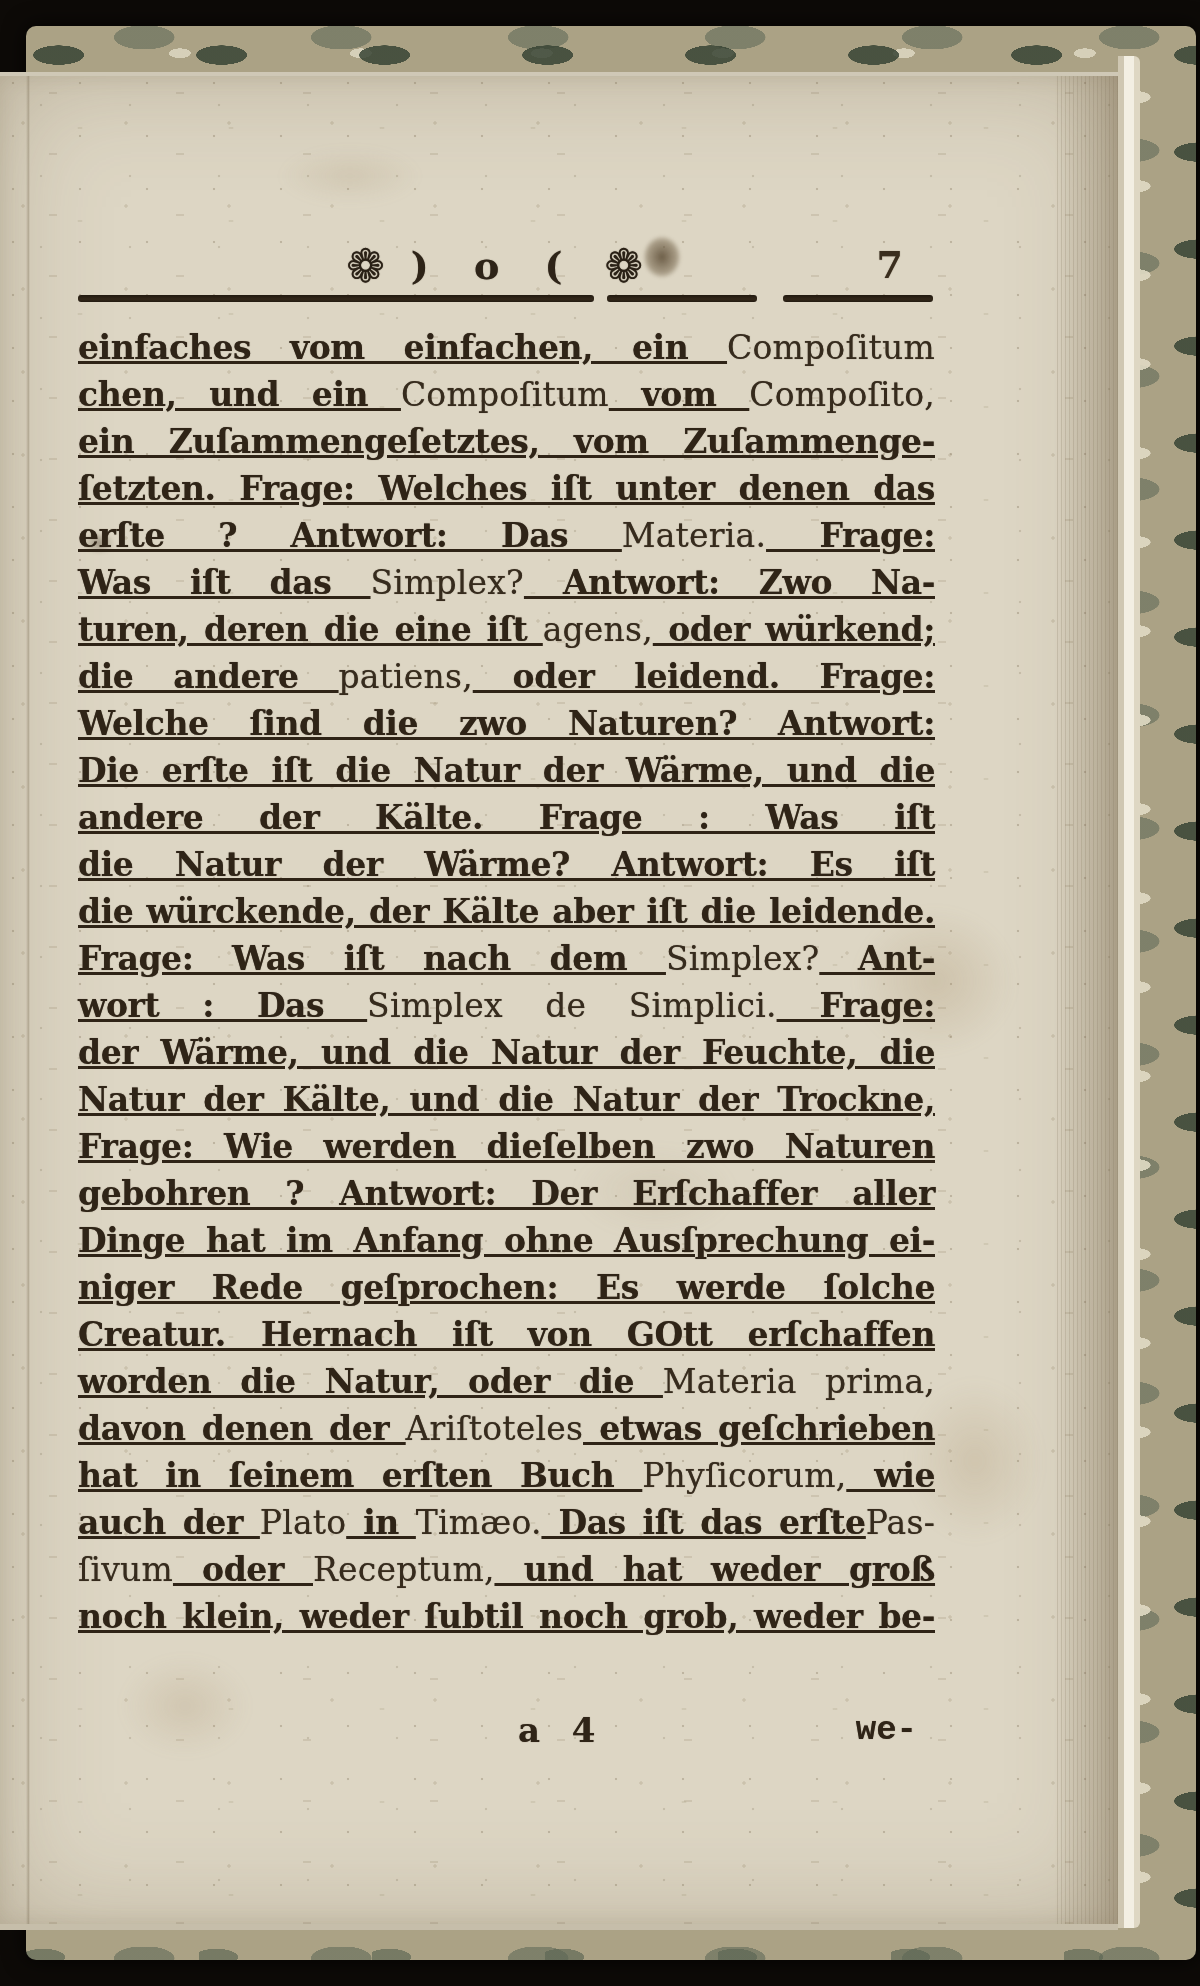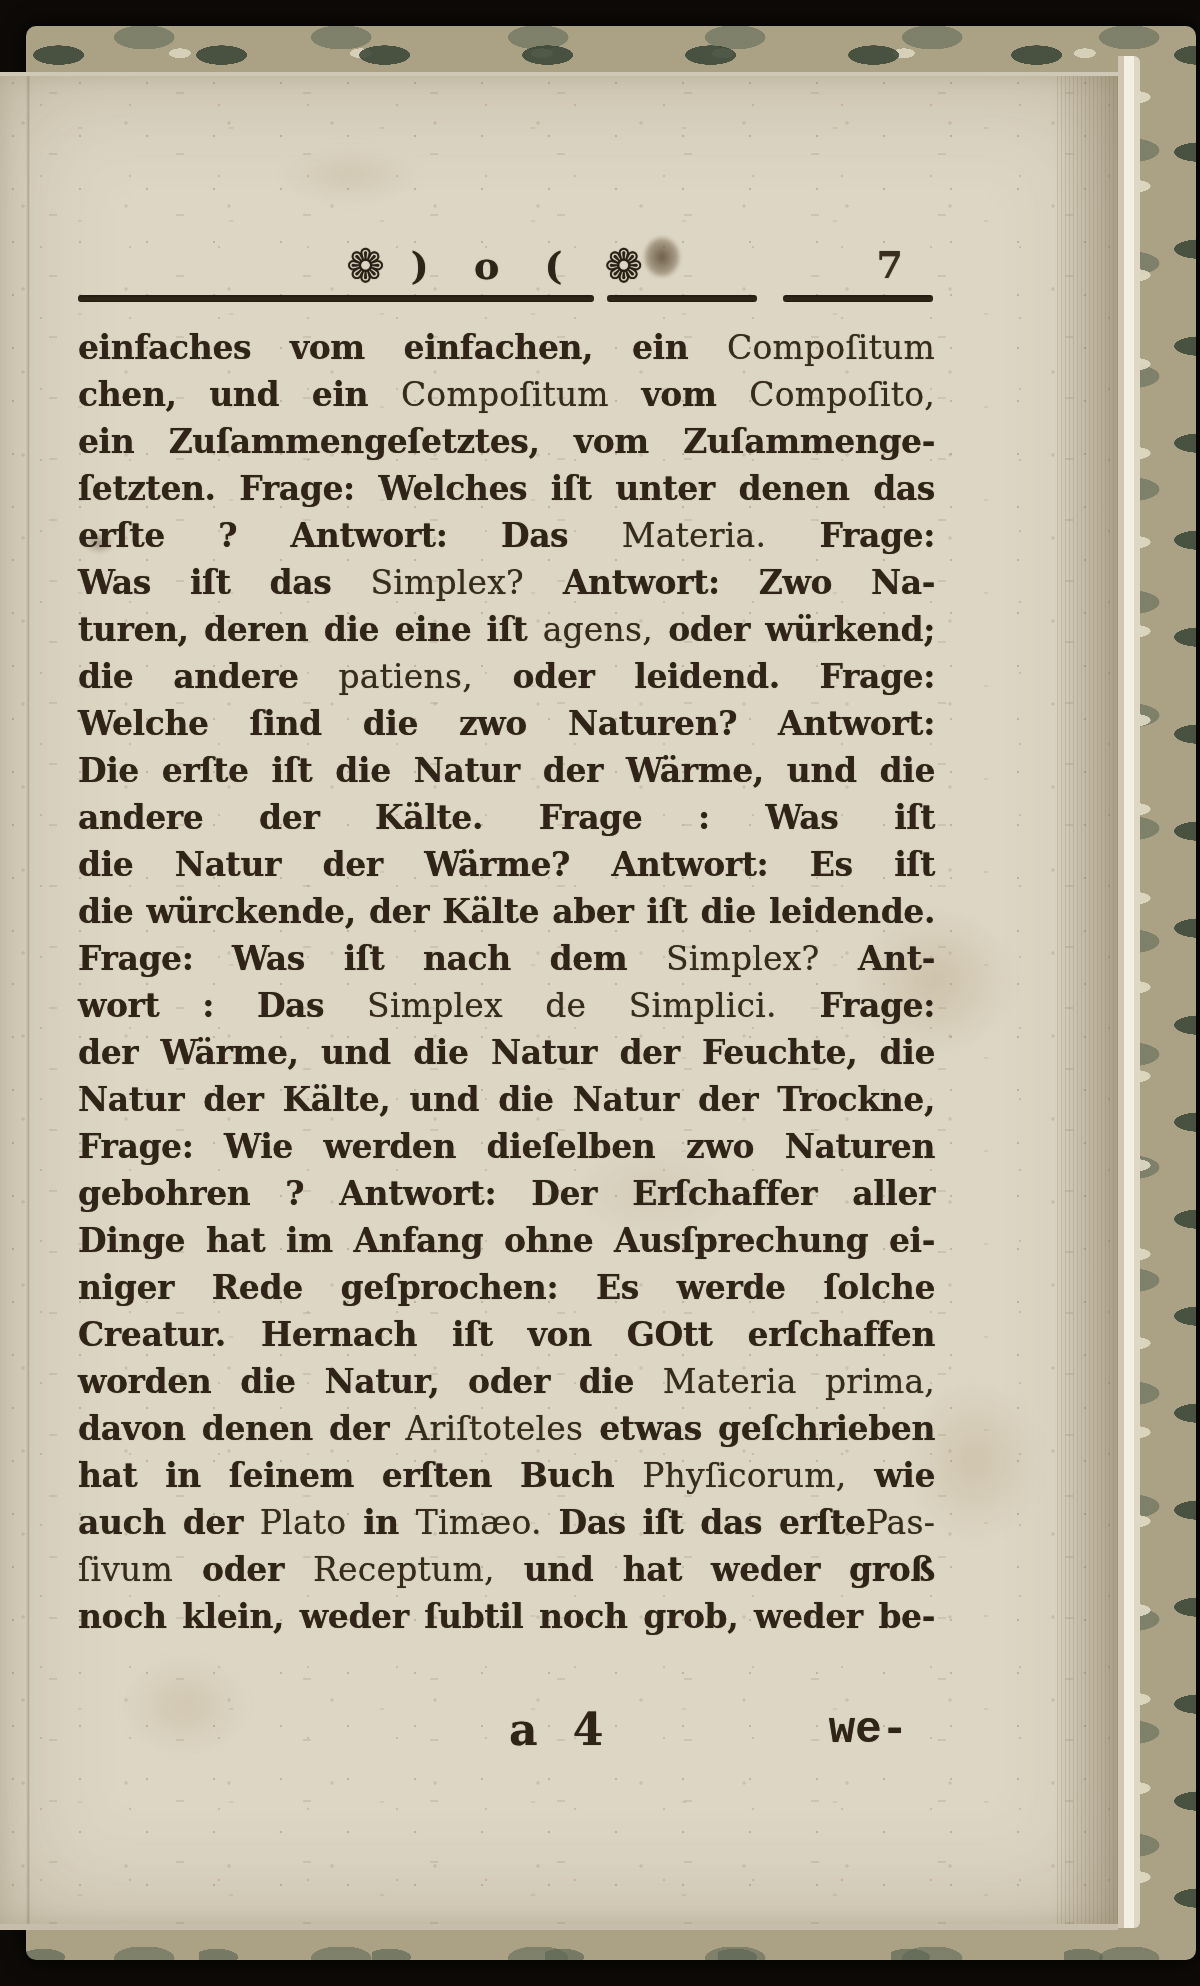--- a/index.html
+++ b/index.html
@@ -96,25 +96,25 @@
   .rule .seg3{width:150px;margin-left:26px;}
 
   
   .text-block{position:absolute;left:78px;top:248px;width:857px;color:#2f2417;}
   .line{
     height:47px;line-height:47px;font-size:33px;
     text-align:justify;text-align-last:justify;
     white-space:nowrap;overflow:visible;
     text-shadow:0 0 0.8px rgba(47,37,23,.65);
   }
-  .frak{font-weight:bold;letter-spacing:-0.4px;}
+  .frak{font-weight:bold;letter-spacing:-0.4px;text-decoration:underline;}
   .lat{font-weight:normal;letter-spacing:0.2px;color:#362b1d;}
 
   
-  .footer-row{position:absolute;left:69px;top:1630px;width:857px;height:50px;font-size:44px;line-height:48px;color:#2f2417;}
+  .footer-row{position:absolute;left:78px;top:1630px;width:857px;height:50px;font-size:34px;line-height:48px;color:#2f2417;}
   .signature{position:absolute;left:440px;font-weight:bold;letter-spacing:10px;text-shadow:0 0 0.8px rgba(47,37,23,.65);}
   .catchword{position:absolute;right:18px;font-weight:bold;text-shadow:0 0 0.8px rgba(47,37,23,.65);font-family:Liberation Mono, monospace;}
 </style>
 </head>
 <body>
 
 <div id="canvas">
 
   <div class="cover"></div>
   <div class="fore-edge"></div>

